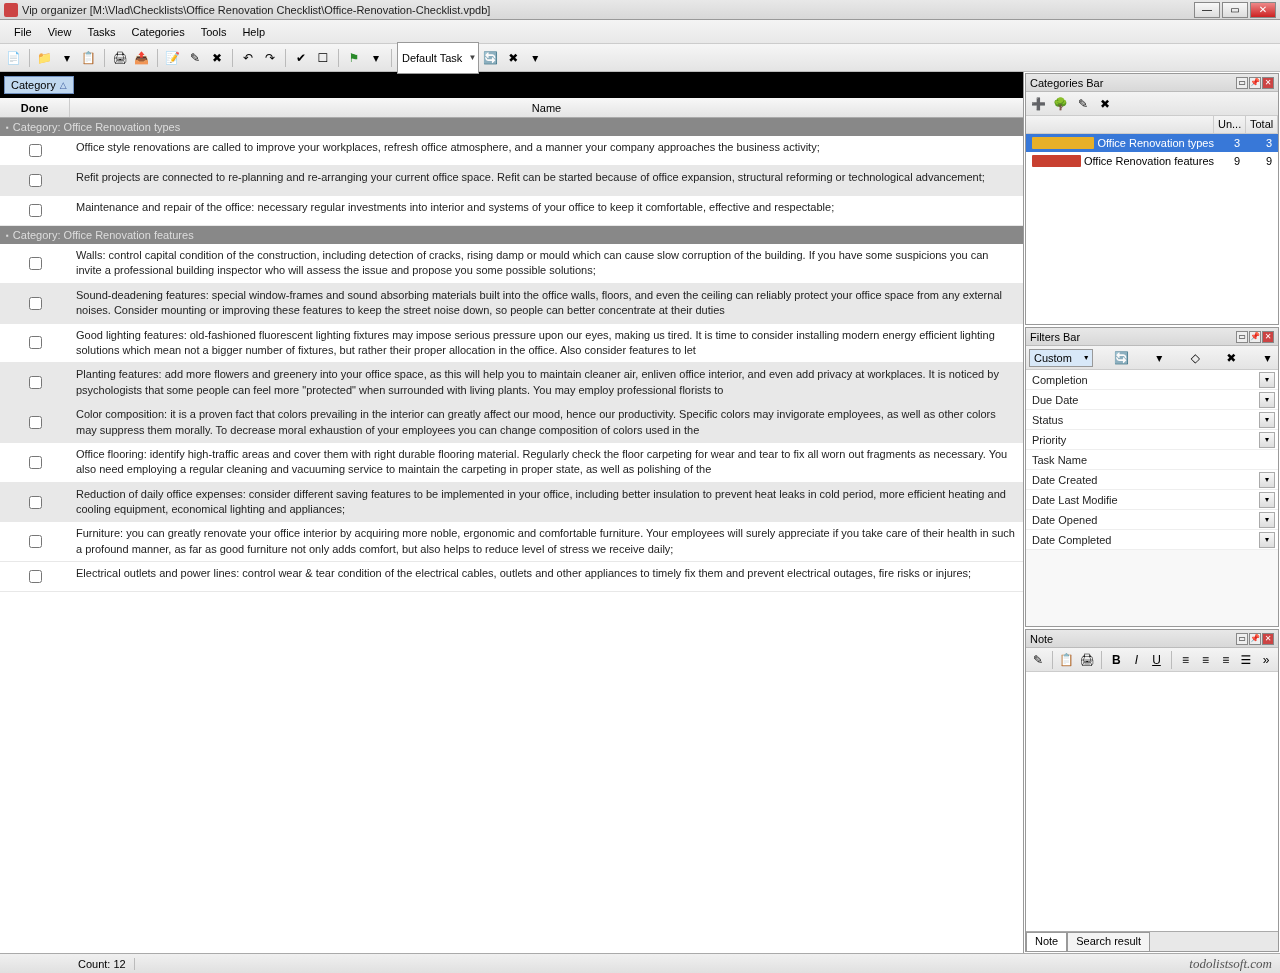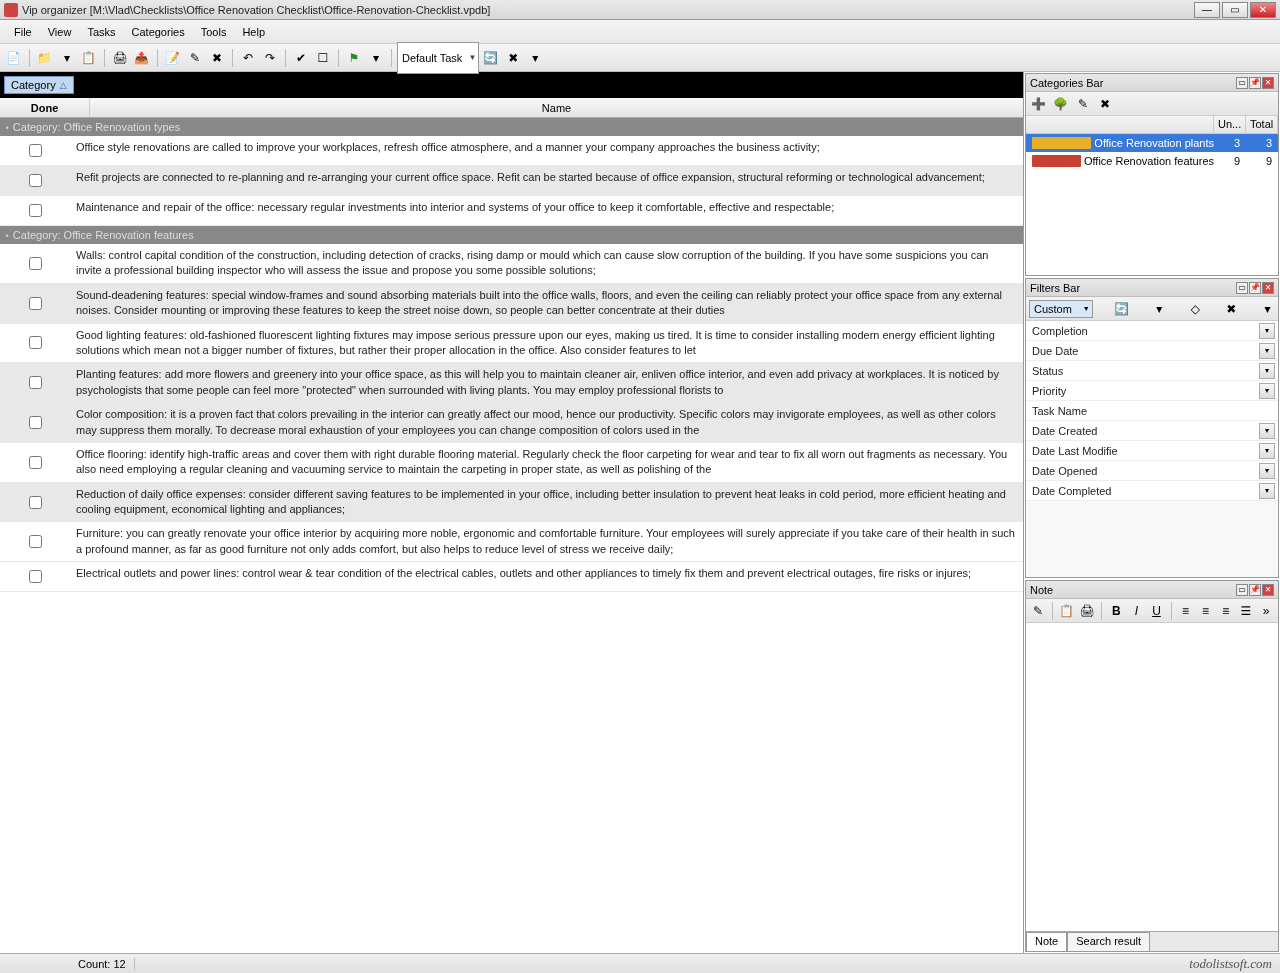--- a/index.html
+++ b/index.html
@@ -16,21 +16,21 @@
 .tb-btn { width: 20px; height: 20px; display: flex; align-items: center; justify-content: center; border: 1px solid transparent; font-size: 12px; }
 .tb-sep { width: 1px; height: 18px; background: #bbb; margin: 0 3px; }
 .tb-drop { border: 1px solid #999; height: 32px; padding: 0 16px 0 4px; background: #fff; position: relative; font-size: 11px; display: flex; align-items: center; min-width: 70px; }
 .tb-drop::after { content: "▼"; position: absolute; right: 2px; font-size: 8px; color: #444; }
 .main-area { display: flex; height: calc(100% - 92px); }
 .left-pane { flex: 1; display: flex; flex-direction: column; border-right: 1px solid #999; }
 .group-bar { height: 26px; background: #000; display: flex; align-items: center; padding: 2px 4px; }
 .group-chip { background: #c0d8f0; border: 1px solid #7090c0; padding: 2px 6px; font-size: 11px; display: flex; align-items: center; gap: 4px; }
 .group-chip::after { content: "△"; font-size: 9px; color: #4060a0; }
 .grid-header { height: 20px; background: linear-gradient(#f8f8f8,#e4e4e4); display: flex; border-bottom: 1px solid #aaa; }
-.gh-done { width: 90px; border-right: 1px solid #ccc; text-align: center; line-height: 20px; font-weight: bold; font-size: 11px; }
+.gh-done { width: 70px; border-right: 1px solid #ccc; text-align: center; line-height: 20px; font-weight: bold; font-size: 11px; }
 .gh-name { flex: 1; text-align: center; line-height: 20px; font-weight: normal; font-size: 11px; }
 .grid-body { flex: 1; overflow-y: auto; background: #fff; }
 .cat-row { background: #888; color: #ddd; padding: 3px 6px; font-size: 11px; display: flex; align-items: center; gap: 4px; }
 .cat-row::before { content: "▪"; font-size: 8px; }
 .task-row { display: flex; border-bottom: 1px solid #e8e8e8; min-height: 30px; }
 .task-row.alt { background: #e8e8e8; }
 .tr-done { width: 70px; display: flex; align-items: center; justify-content: center; }
 .tr-done input { width: 13px; height: 13px; }
 .tr-name { flex: 1; padding: 4px 6px; line-height: 1.4; font-size: 11px; color: #222; }
 .right-pane { width: 256px; display: flex; flex-direction: column; }
@@ -63,21 +63,21 @@
 .note-panel { flex: 1; }
 .note-body { flex: 1; background: #fff; }
 .note-tabs { height: 20px; display: flex; background: #e8e8e8; border-top: 1px solid #aaa; }
 .note-tab { padding: 2px 8px; border: 1px solid #999; border-bottom: none; font-size: 11px; background: #f4f4f4; }
 .note-tab.active { background: #fff; }
 .statusbar { height: 20px; background: linear-gradient(#f0f0f0,#e0e0e0); border-top: 1px solid #aaa; display: flex; align-items: center; }
 .status-cell { padding: 0 8px; border-right: 1px solid #bbb; font-size: 11px; }
 .status-cell:first-child { width: 70px; }
 .status-spacer { flex: 1; }
 .watermark { font-family: Georgia, serif; font-style: italic; color: #555; padding-right: 8px; font-size: 13px;}
-.categories-panel { height: 203px; }
+.categories-panel { height: 252px; }
 .filters-panel { height: 300px; }
 </style>
 </head>
 <body>
 
 <div class="titlebar">
   <div class="titlebar-icon"></div>
   <div class="titlebar-text">Vip organizer [M:\Vlad\Checklists\Office Renovation Checklist\Office-Renovation-Checklist.vpdb]</div>
   <div class="win-buttons">
     <div class="win-btn">—</div>
@@ -230,21 +230,21 @@
       <div class="cat-tree">
         <div class="cat-tree-head">
           <span></span>
           <span style="width:32px">Un...</span>
           <span style="width:32px">Total</span>
         </div>
         <div id="cat-rows">
             <div class="cat-tree-row ctr-sel">
               <span>
                 <span class="cat-icon ci-folder"></span>
-                <span>Office Renovation plants</span>
+                <span>Office Renovation types</span>
               </span>
               <span class="num">3</span>
               <span class="num">3</span>
             </div>
             <div class="cat-tree-row">
               <span>
                 <span class="cat-icon ci-doc"></span>
                 <span>Office Renovation features</span>
               </span>
               <span class="num">9</span>

